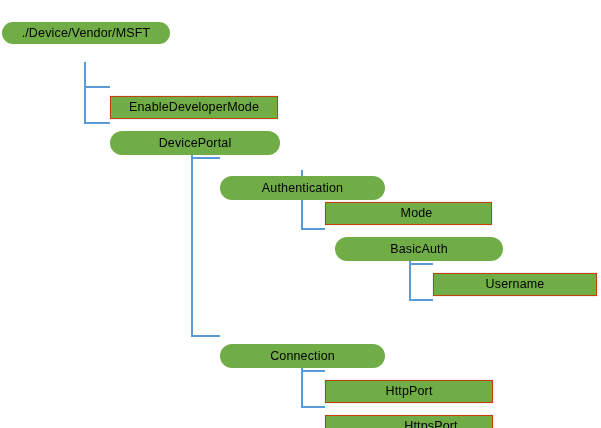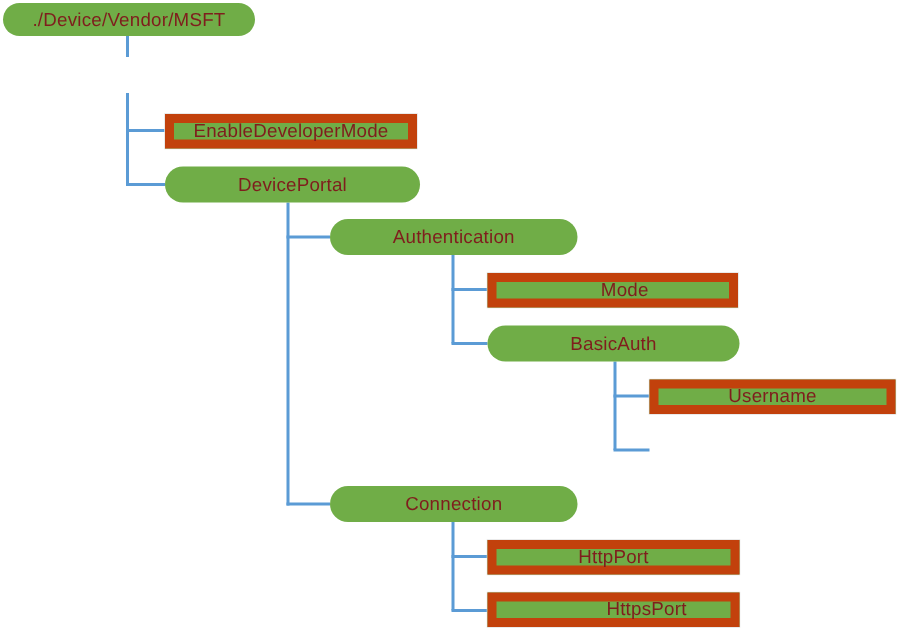--- a/index.html
+++ b/index.html
@@ -16,35 +16,36 @@
     overflow: hidden;
     font-family: "Liberation Sans", sans-serif;
   }
   .conn {
     position: absolute;
     background: #5B9BD5;
   }
   .node {
     position: absolute;
     background: #70AD47;
-    color: #7f1d1d;
+    color: #000000;
     display: flex;
     align-items: center;
     justify-content: center;
     font-size: 12.5px;
     line-height: 1;
     letter-spacing: 0.15px;
     white-space: nowrap;
     box-sizing: border-box;
+    margin-top: 20px;
   }
   .node.rounded {
     border-radius: 12px;
   }
   .node.rect {
-    border: 6px solid #c2410c;
+    border: 1px solid #c2410c;
     box-shadow: 0 0 0 0.5px #e3e3e3;
   }
 </style>
 </head>
 <body>
 
 <div id="diagram">
 
   <div class="conn" style="left:84px; top:24px; width:2px; height:14px;"></div>
 
@@ -74,29 +75,29 @@
 
 
   <div class="node rect" style="left:110px; top:76px; width:168px; height:23px;">
     <span>EnableDeveloperMode</span>
   </div>
 
   <div class="node rounded" style="left:110px; top:111px; width:170px; height:24px; border-radius:12px;">
     <span>DevicePortal</span>
   </div>
 
-  <div class="node rounded" style="left:220px; top:146px; width:165px; height:24px; border-radius:12px;justify-content:center;">
+  <div class="node rounded" style="left:220px; top:156px; width:165px; height:24px; border-radius:12px;justify-content:center;">
     <span>Authentication</span>
   </div>
 
   <div class="node rect" style="left:325px; top:182px; width:167px; height:23px;padding-left:16px;">
     <span>Mode</span>
   </div>
 
-  <div class="node rounded" style="left:325px; top:217px; width:168px; height:24px; border-radius:12px;">
+  <div class="node rounded" style="left:335px; top:217px; width:168px; height:24px; border-radius:12px;">
     <span>BasicAuth</span>
   </div>
 
   <div class="node rect" style="left:433px; top:253px; width:164px; height:23px;align-items:center;">
     <span>Username</span>
   </div>
 
 
   <div class="node rounded" style="left:220px; top:324px; width:165px; height:24px; border-radius:12px;">
     <span>Connection</span>

